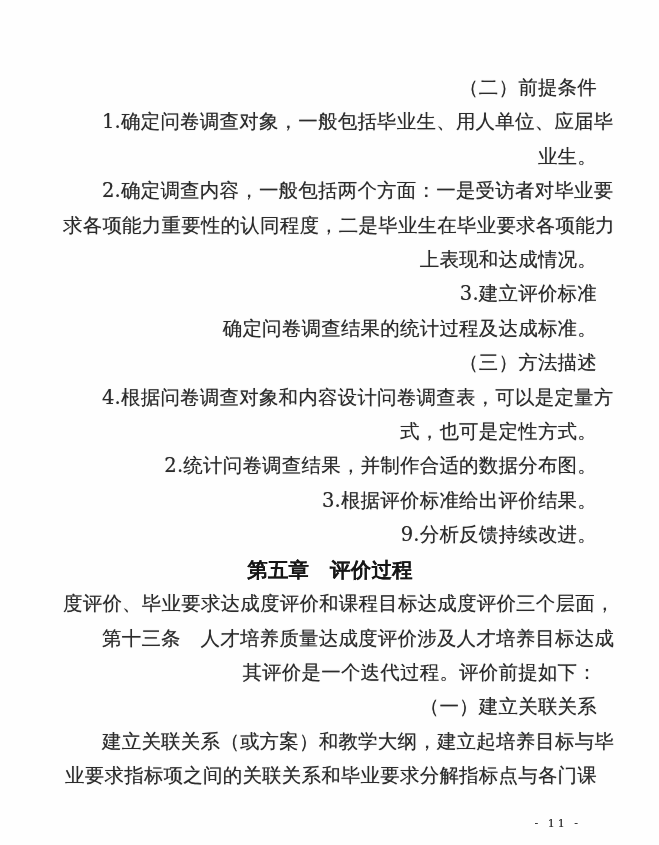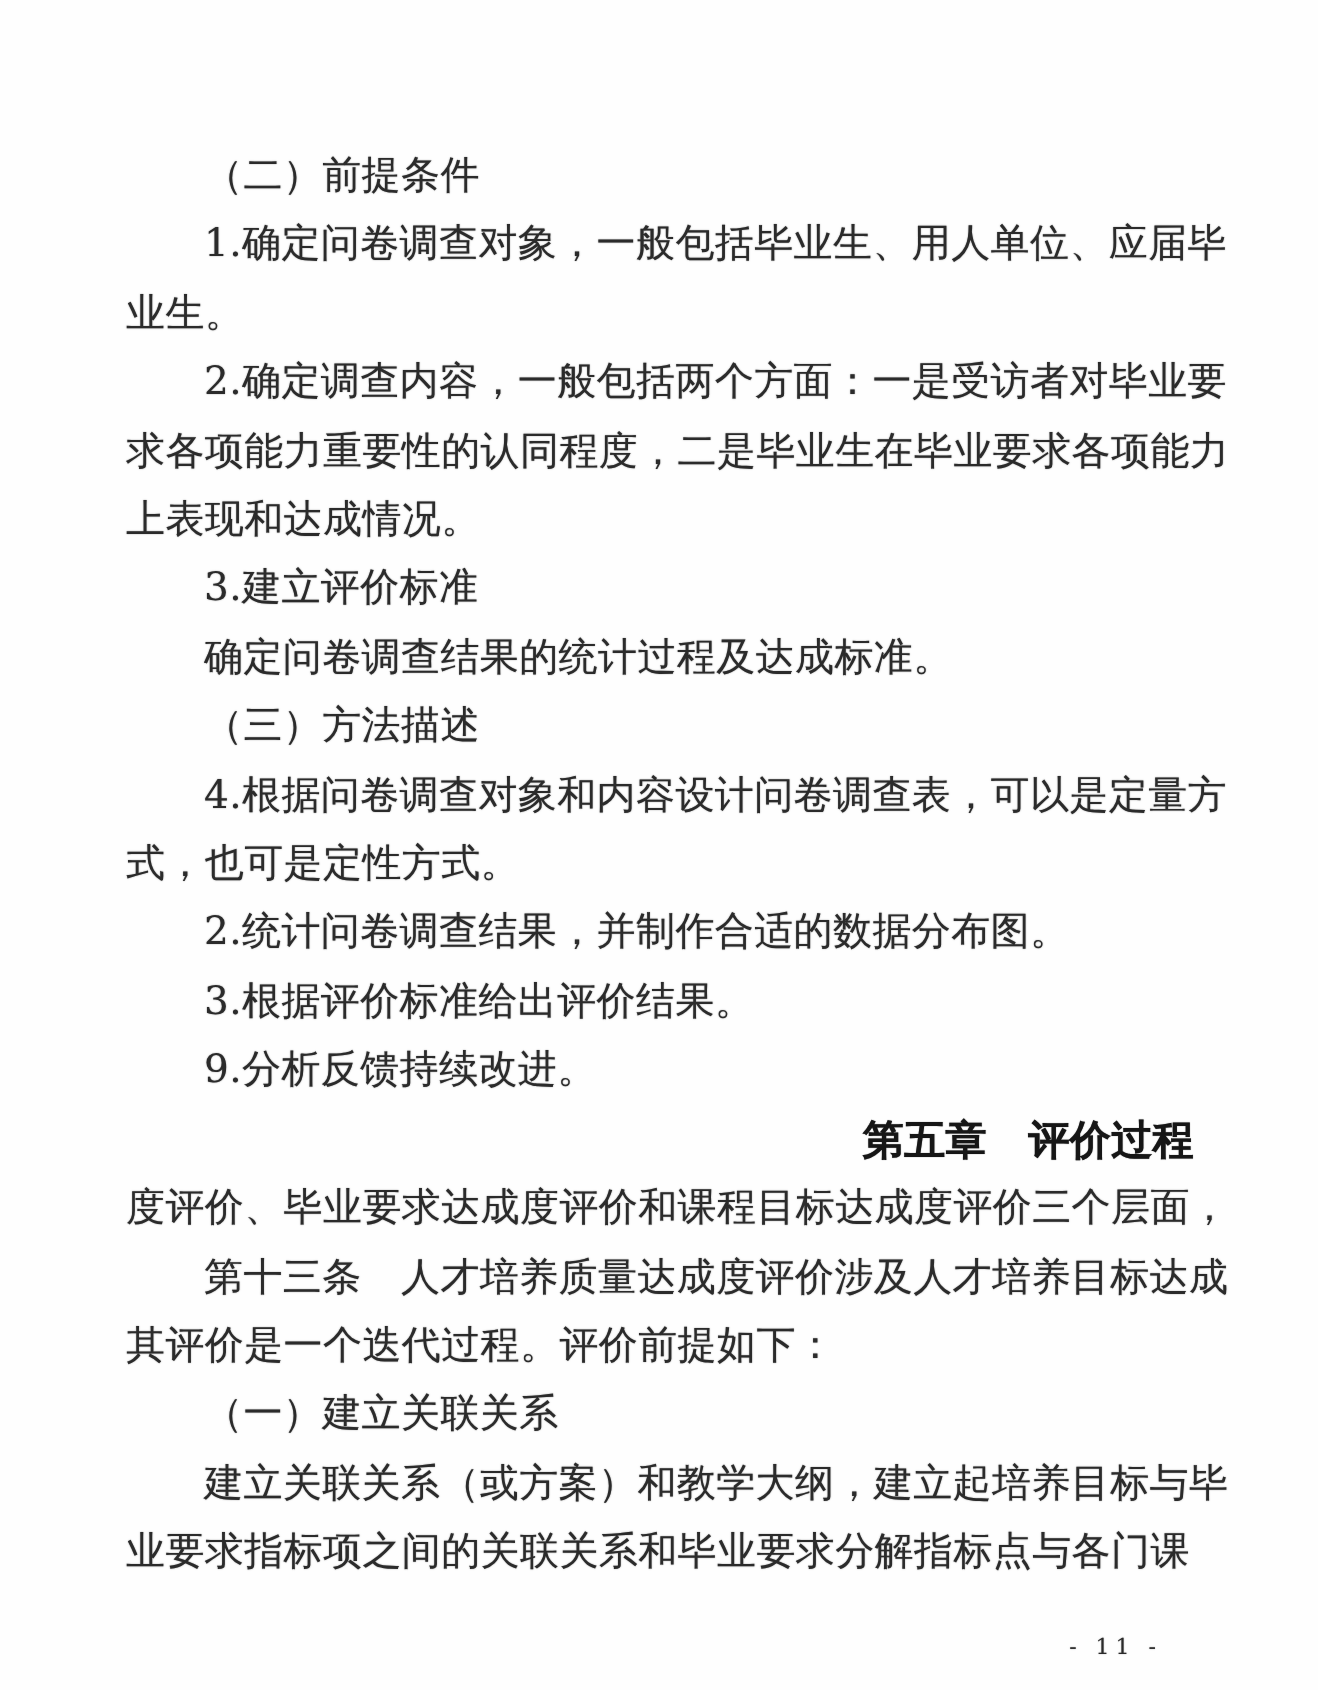--- a/index.html
+++ b/index.html
@@ -18,25 +18,26 @@
     top: 71px;
     width: 534px;
   }
   .line {
     font-size: 19.5px;
     line-height: 34.4px;
     color: #2b2b2b;
     letter-spacing: 0.2px;
     white-space: nowrap;
     text-shadow: 0 0 0.7px rgba(45,45,45,0.6);
+    text-align: right;
   }
   .line.indent { text-indent: 2em; }
   .line.heading {
     text-indent: 0;
-    text-align: right;
+    text-align: center;
     font-weight: bold;
     font-size: 20.5px;
     color: #161616;
     font-family: "DejaVu Sans", "Liberation Sans", sans-serif;
     text-shadow: 0 0 0.5px rgba(20,20,20,0.7);
   }
   .pagenum {
     position: absolute;
     right: 78px;
     bottom: 15px;

